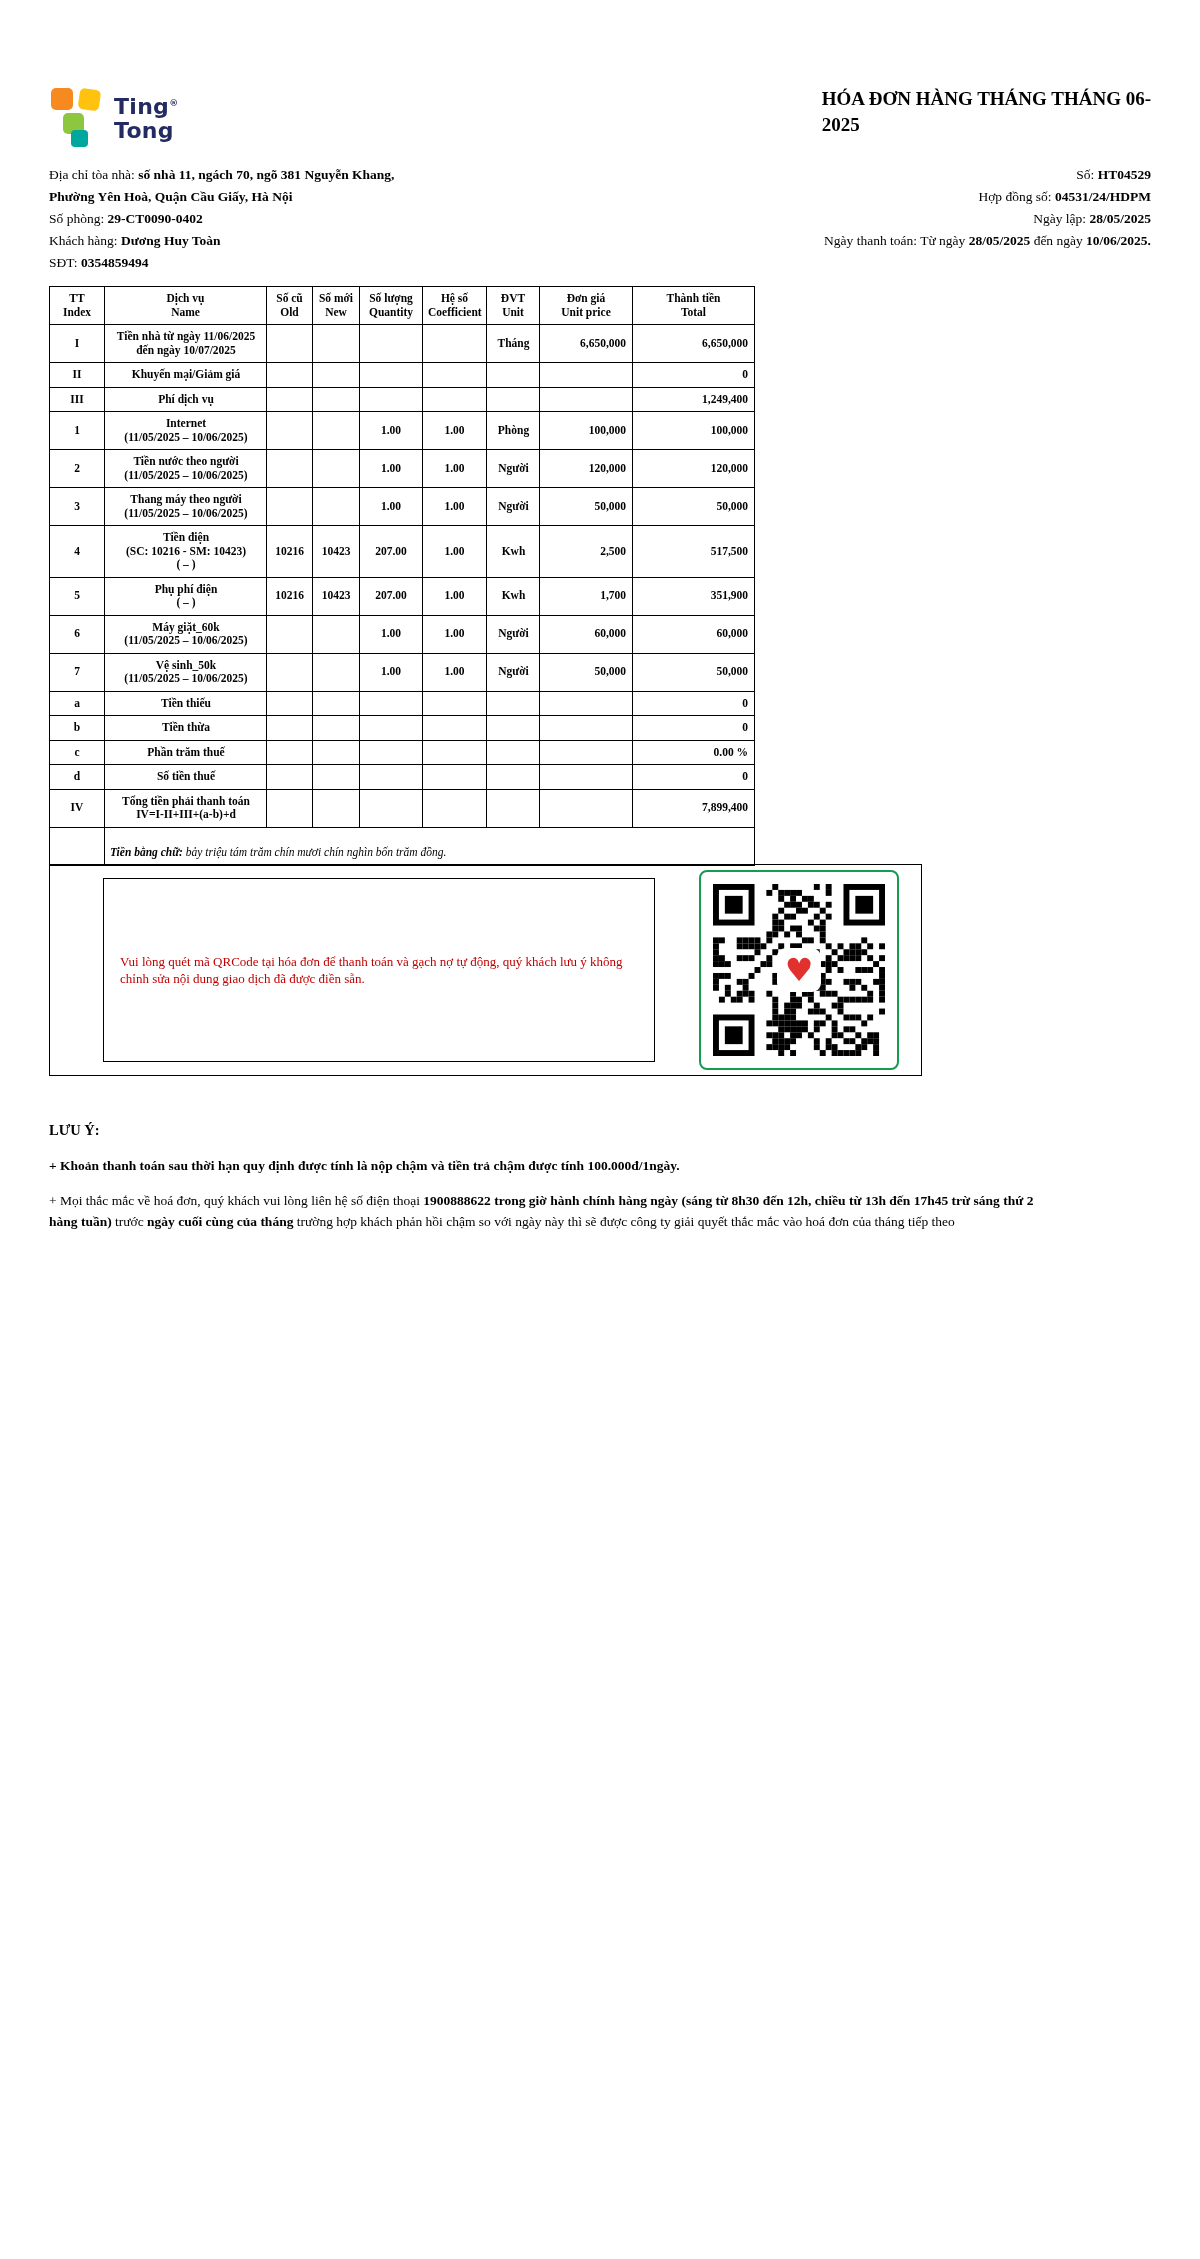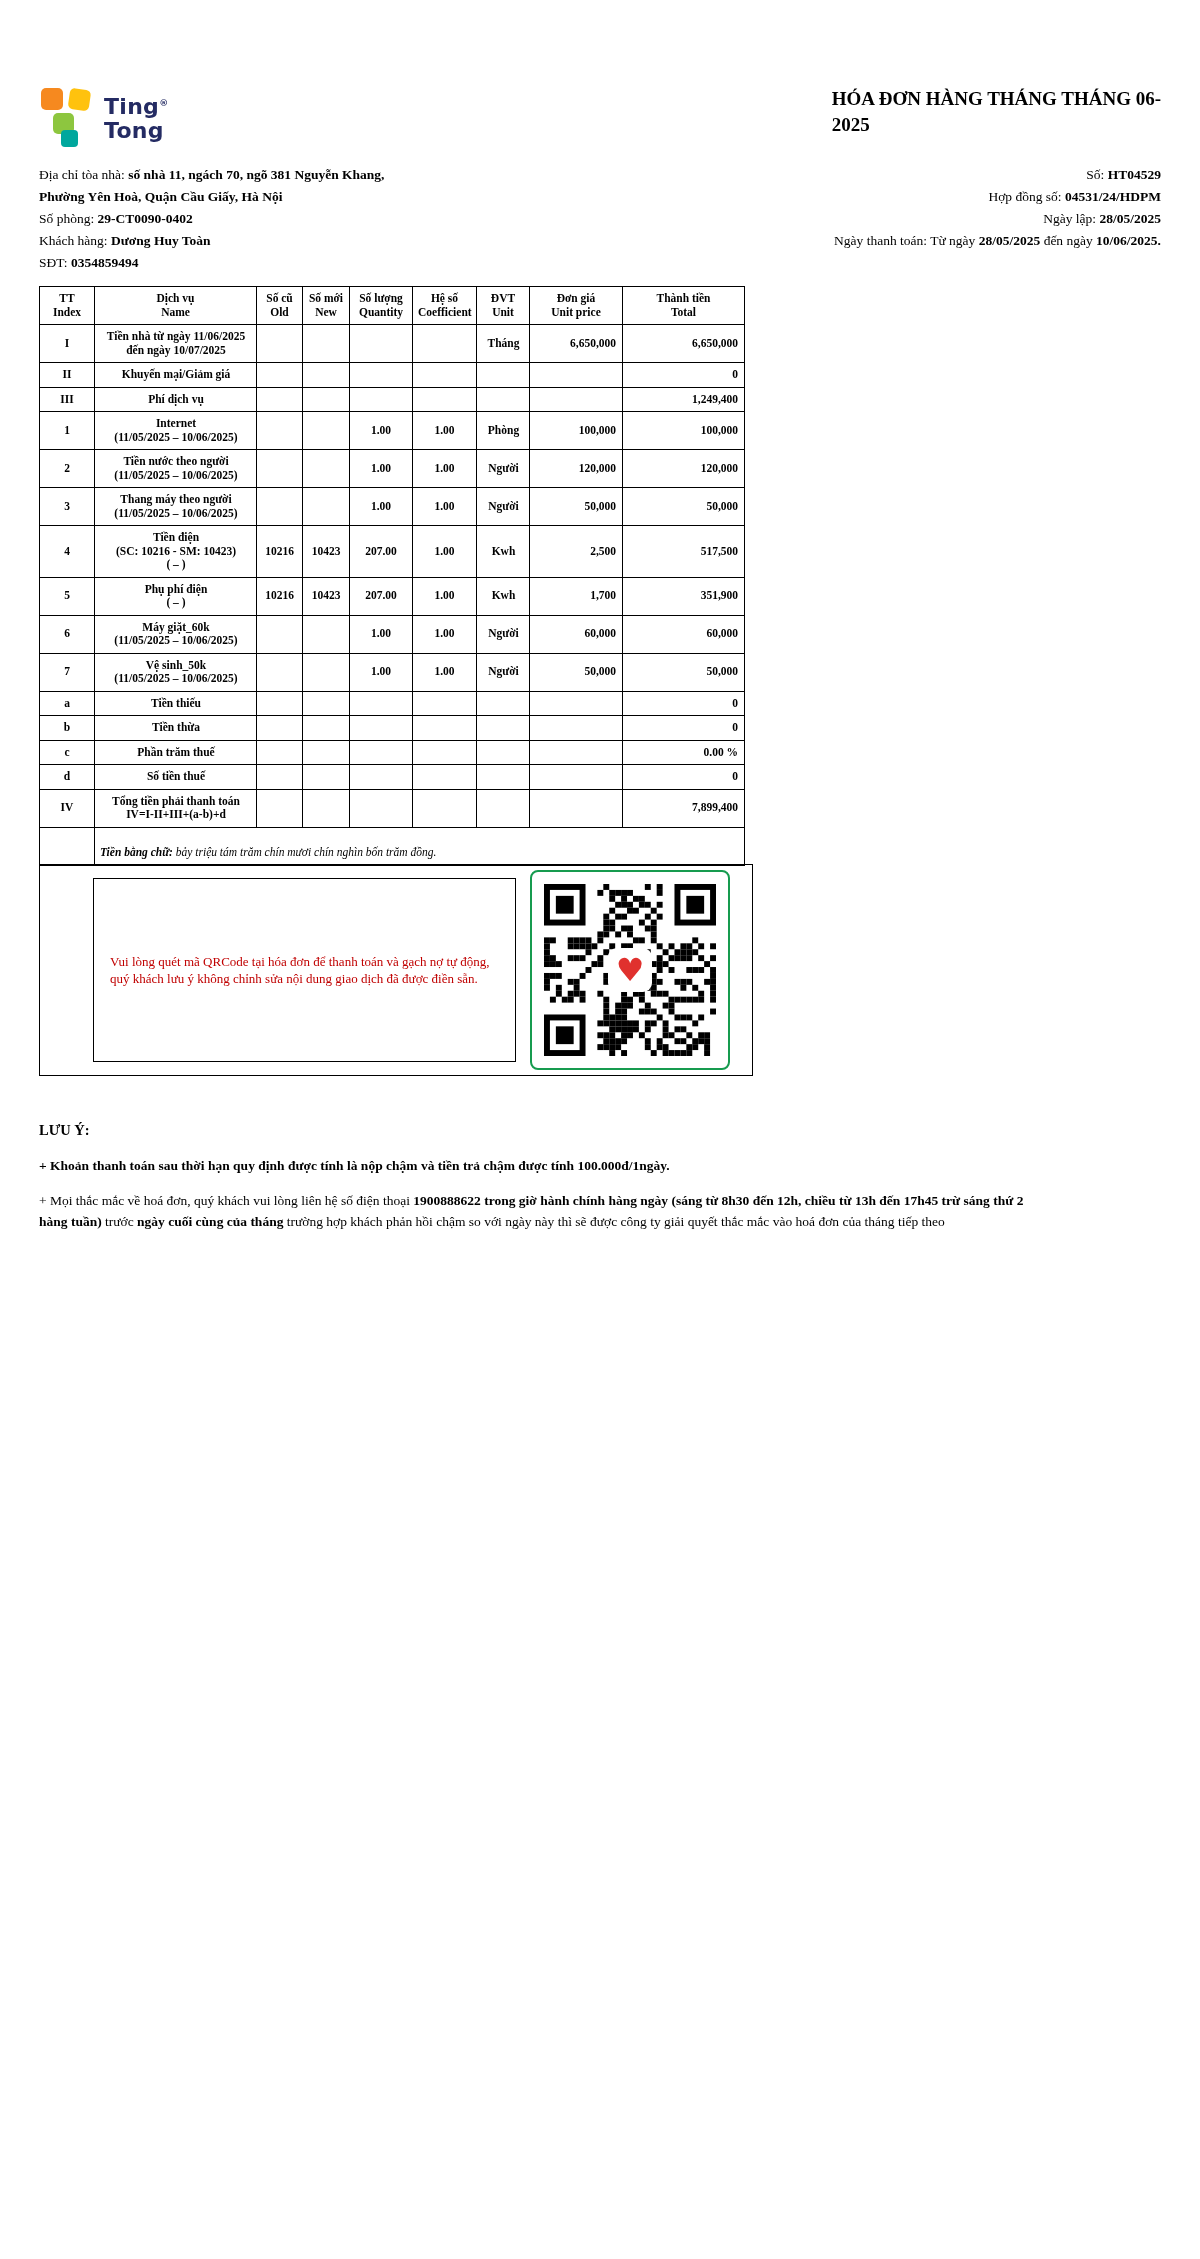--- a/index.html
+++ b/index.html
@@ -1,38 +1,38 @@
 <!DOCTYPE html>
 <html style="--brand-orange: #F6891F; --brand-yellow: #FFC20E; --brand-green: #8DC63F; --brand-teal: #00A79D; --brand-navy: #242B63; --red-text: #C00000; --qr-border: #169B4F; --qr-logo-red: #E0312E;"><head>
 <meta charset="utf-8">
 <style>
   *{box-sizing:border-box;margin:0;padding:0}
   html,body{background:#fff}
   body{width:1200px;height:2259px;overflow:hidden;font-family:"Liberation Serif","DejaVu Serif",serif;color:#000}
-  .page{padding:86px 39px 0}
+  .page{padding:86px 49px 0}
 
   .header{display:flex;justify-content:space-between;align-items:flex-start;height:72px}
   .logo{display:flex;align-items:center;gap:9px}
   .logo-text{font-family:"DejaVu Sans","Liberation Sans",sans-serif;font-weight:bold;color:var(--brand-navy,#242B63);font-size:22px;line-height:23px;letter-spacing:.3px}
   .logo-text sup{font-size:9px;vertical-align:super}
   .title{font-size:19px;line-height:26px;font-weight:bold;white-space:pre-line;max-width:620px}
 
   .info{display:flex;justify-content:space-between;margin-top:6px;font-size:13.5px}
   .info p{line-height:22px}
   .info-right{text-align:right}
 
   .invoice-table{border-collapse:collapse;table-layout:fixed;width:705px;margin-top:12px;border:1.5px solid #000}
   .invoice-table th,.invoice-table td{border:1px solid #000;font-size:11.5px;line-height:13.5px;font-weight:bold;padding:5px;vertical-align:middle;white-space:pre-line;overflow:hidden}
   .al-left{text-align:center}.al-center{text-align:center}.al-right{text-align:right}
   .invoice-table td.al-left{padding-left:6px}
   .invoice-table td.al-right{padding-right:6px}
   .words-cell{font-weight:normal;font-style:italic;font-size:12px;text-align:left;padding:6px 8px}
   .words-cell b{font-weight:normal}
 
-  .qr-section{width:714px;height:212px;border:1.5px solid #000;margin-top:-1.5px;display:flex;align-items:center;justify-content:space-between;padding:0 22px 0 53px;gap:14px}
+  .qr-section{width:873px;height:212px;border:1.5px solid #000;margin-top:-1.5px;display:flex;align-items:center;justify-content:space-between;padding:0 22px 0 53px;gap:14px}
   .qr-textbox{border:1px solid #000;width:552px;min-height:184px;padding:18px 16px;display:flex;flex-direction:column;justify-content:center;gap:18px;font-size:13px;line-height:17.5px}
   .qr-red{color:var(--red-text,#C00000)}
   .qr-wrap{position:relative;border:2px solid var(--qr-border,#169B4F);border-radius:8px;padding:12px;background:#fff;flex:0 0 auto}
   .qr-wrap svg{display:block}
   .qr-logo{position:absolute;left:50%;top:50%;transform:translate(-50%,-50%);width:44px;height:44px;background:#fff;border-radius:9px;display:flex;align-items:center;justify-content:center;color:var(--qr-logo-red,#E0312E);font-size:32px;font-family:"DejaVu Sans",sans-serif;line-height:1}
 
   .notes{margin-top:46px;width:1010px;font-size:13.5px}
   .notes-heading{font-weight:bold;font-size:14.5px;margin-bottom:16px}
   .note-bold{font-weight:bold;margin-bottom:14px;line-height:21px}
   .note{line-height:21px;margin-bottom:29px}

